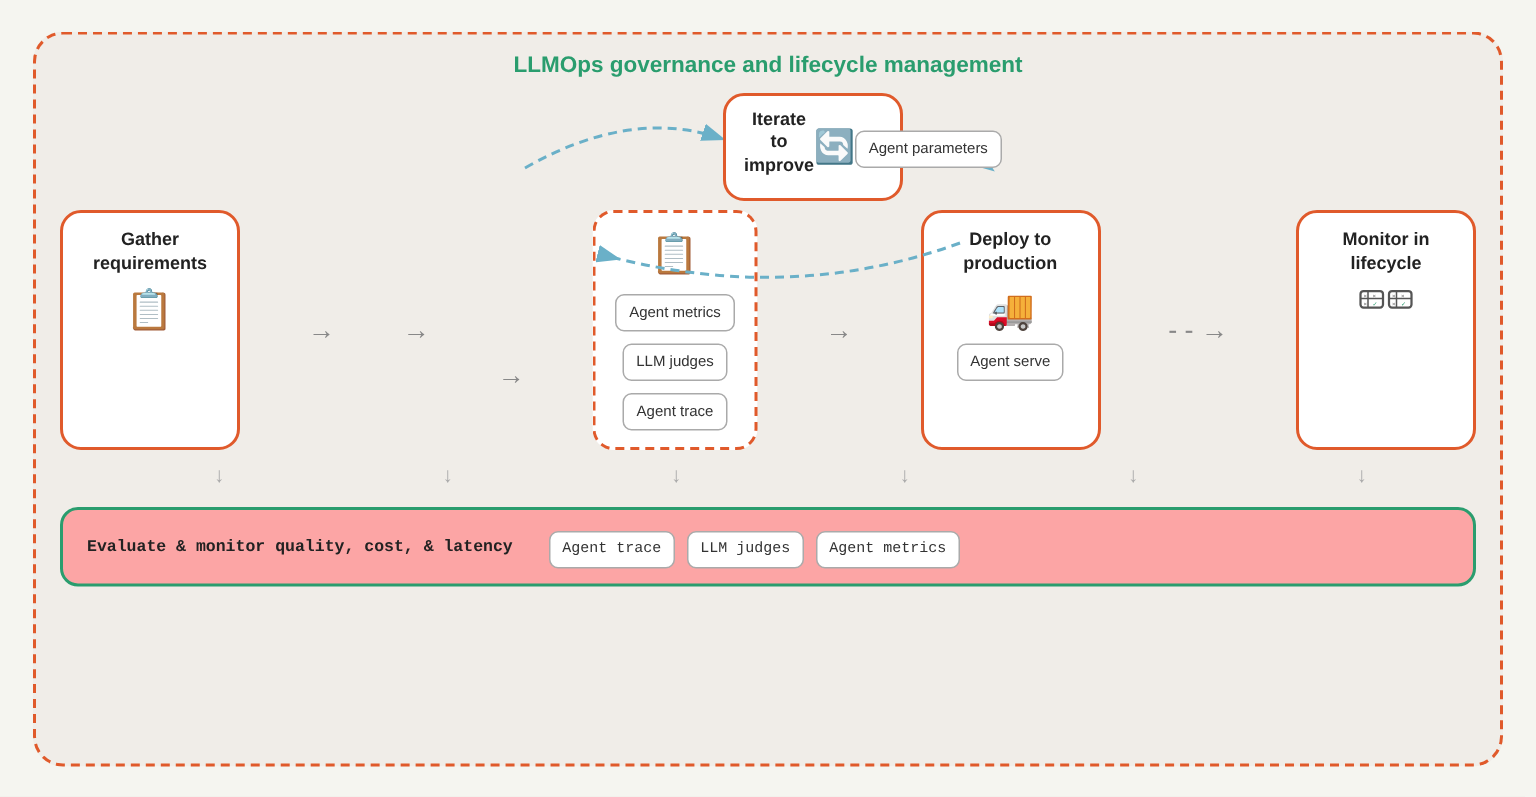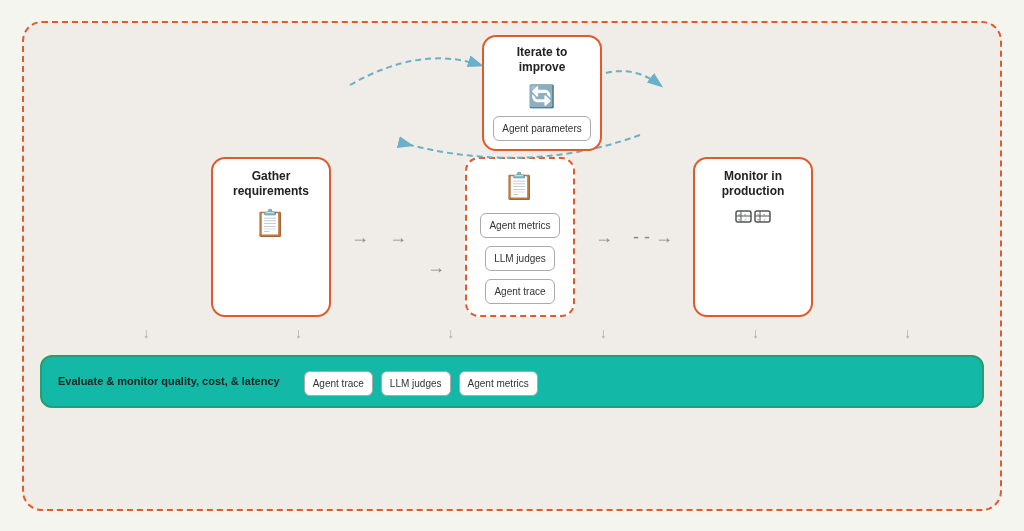--- a/index.html
+++ b/index.html
@@ -28,21 +28,21 @@
       text-align: center;
       font-weight: 700;
       font-size: 15px;
       color: #2a9d6e;
       margin-bottom: 10px;
     }
 
     .main-row {
       display: flex;
       align-items: flex-start;
-      justify-content: center;
+      justify-content: space-between;
       gap: 20px;
       margin-top: 6px;
       position: relative;
     }
 
     .stage-box {
       background: white;
       border: 2px solid #e05a2b;
       border-radius: 14px;
       padding: 10px 8px;
@@ -97,54 +97,56 @@
     .arrow {
       display: flex;
       align-items: center;
       color: #888;
       font-size: 18px;
       flex-shrink: 0;
       margin-top: 70px;
     }
 
     .bottom-bar {
-      background: #14b8a6;
+      background: #fca5a5;
       border: 2px solid #2a9d6e;
       border-radius: 12px;
       margin-top: 14px;
       padding: 10px 16px;
       display: flex;
       align-items: center;
       gap: 16px;
       width: 100%;
+      font-family: Liberation Mono, monospace;
     }
 
     .bottom-bar-label {
       font-weight: 700;
       font-size: 11px;
       color: #222;
       margin-right: 8px;
       white-space: nowrap;
     }
 
     .bottom-bar-tags {
       display: flex;
       gap: 8px;
       flex-wrap: nowrap;
     }
   </style>
 </head>
 <body>
 
 <div class="outer-container">
+  <div class="title">LLMOps governance and lifecycle management</div>
 
   <div style="position: relative;">
 
     <div style="display: flex; justify-content: center; margin-bottom: 0; position: relative; z-index: 5; margin-left: 60px;">
-      <div style="background: white; border: 2px solid #e05a2b; border-radius: 14px; padding: 8px 12px; display: flex; flex-direction: column; align-items: center; min-width: 110px; max-width: 120px;">
+      <div style="background: white; border: 2px solid #e05a2b; border-radius: 14px; padding: 8px 12px; display: flex; flex-direction: row; align-items: center; min-width: 110px; max-width: 120px;">
         <div class="stage-title">Iterate to improve</div>
         <div style="font-size: 22px; margin: 2px 0;">🔄</div>
         <div class="tag-box">Agent parameters</div>
       </div>
     </div>
 
     <svg style="position: absolute; top: 0; left: 0; width: 100%; height: 100%; pointer-events: none; overflow: visible; z-index: 4;">
 
       <path d="M 310 50 Q 380 10 440 30" fill="none" stroke="#6ab0c8" stroke-width="2" stroke-dasharray="6,4" marker-end="url(#arrowhead-blue)"></path>
 
@@ -180,25 +182,30 @@
         <div class="stage-icon">📋</div>
         <div class="tag-box-stack">
           <div class="tag-box">Agent metrics</div>
           <div class="tag-box">LLM judges</div>
           <div class="tag-box">Agent trace</div>
         </div>
       </div>
 
       <div class="arrow">→</div>
 
+      <div class="stage-box">
+        <div class="stage-title">Deploy to production</div>
+        <div class="stage-icon">🚚</div>
+        <div class="tag-box">Agent serve</div>
+      </div>
 
       <div class="arrow">- - →</div>
 
       <div class="stage-box">
-        <div class="stage-title">Monitor in production</div>
+        <div class="stage-title">Monitor in lifecycle</div>
         <div class="stage-icon" style="font-size: 20px;">
           <svg width="36" height="28" viewBox="0 0 36 28">
             <rect x="1" y="1" width="15" height="11" rx="2" fill="none" stroke="#555" stroke-width="1.5"></rect>
             <line x1="6" y1="1" x2="6" y2="12" stroke="#555" stroke-width="1"></line>
             <line x1="1" y1="6" x2="16" y2="6" stroke="#555" stroke-width="1"></line>
             <text x="3" y="5.5" font-size="4" fill="#555">×</text>
             <text x="9" y="5.5" font-size="4" fill="#555">×</text>
             <text x="3" y="11" font-size="4" fill="#555">×</text>
             <text x="9" y="11" font-size="4" fill="#2a9d6e">✓</text>
             <rect x="20" y="1" width="15" height="11" rx="2" fill="none" stroke="#555" stroke-width="1.5"></rect>

